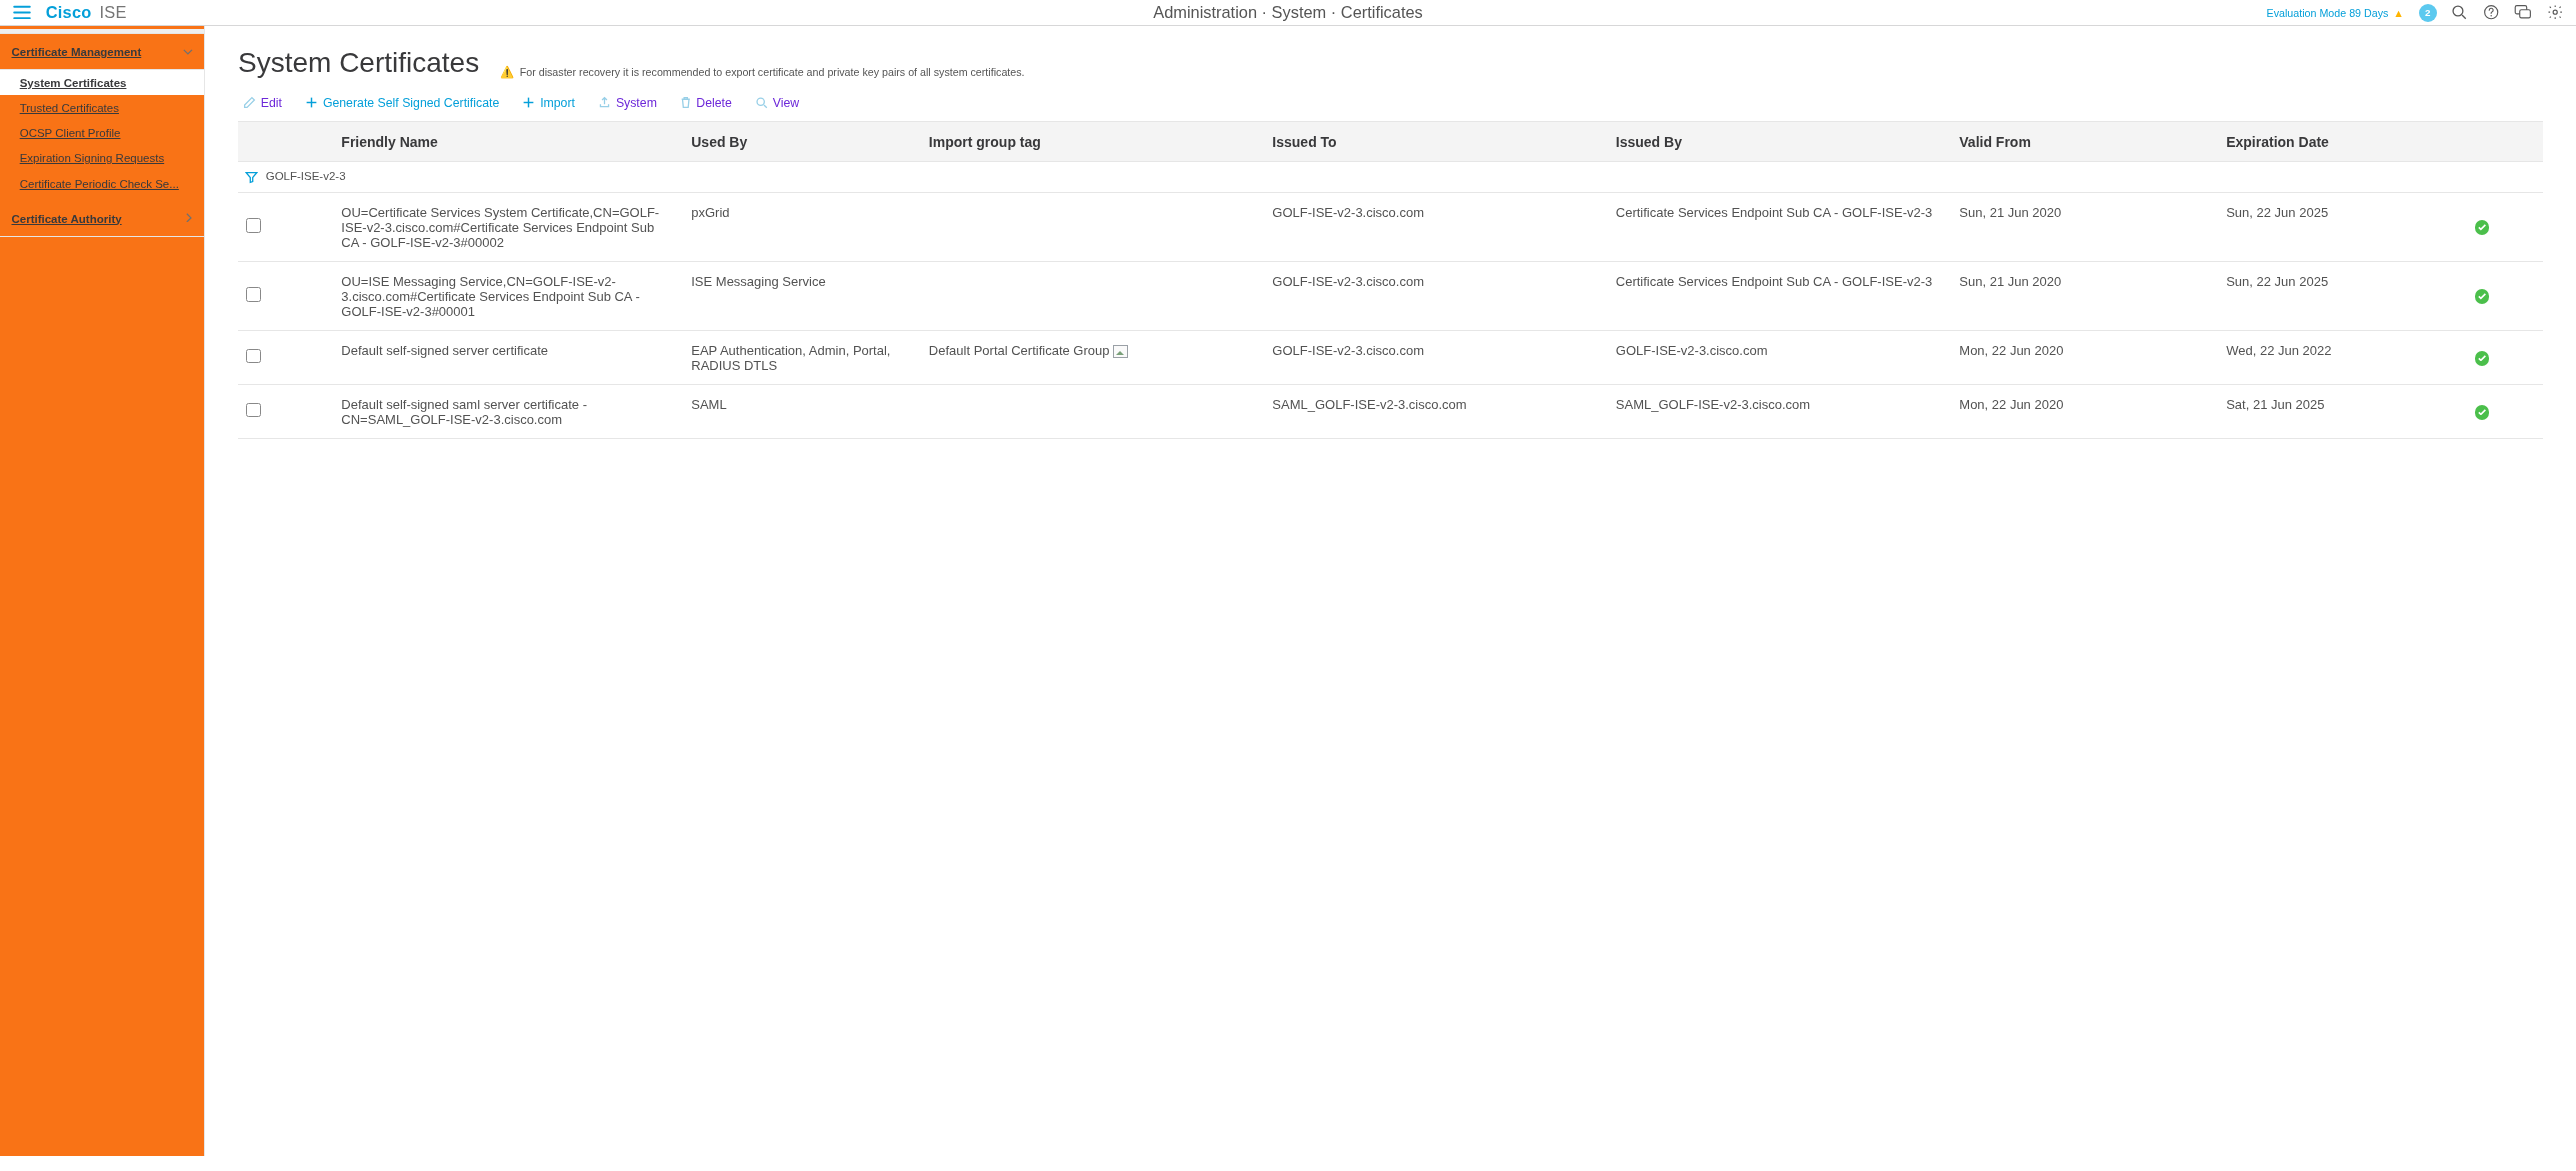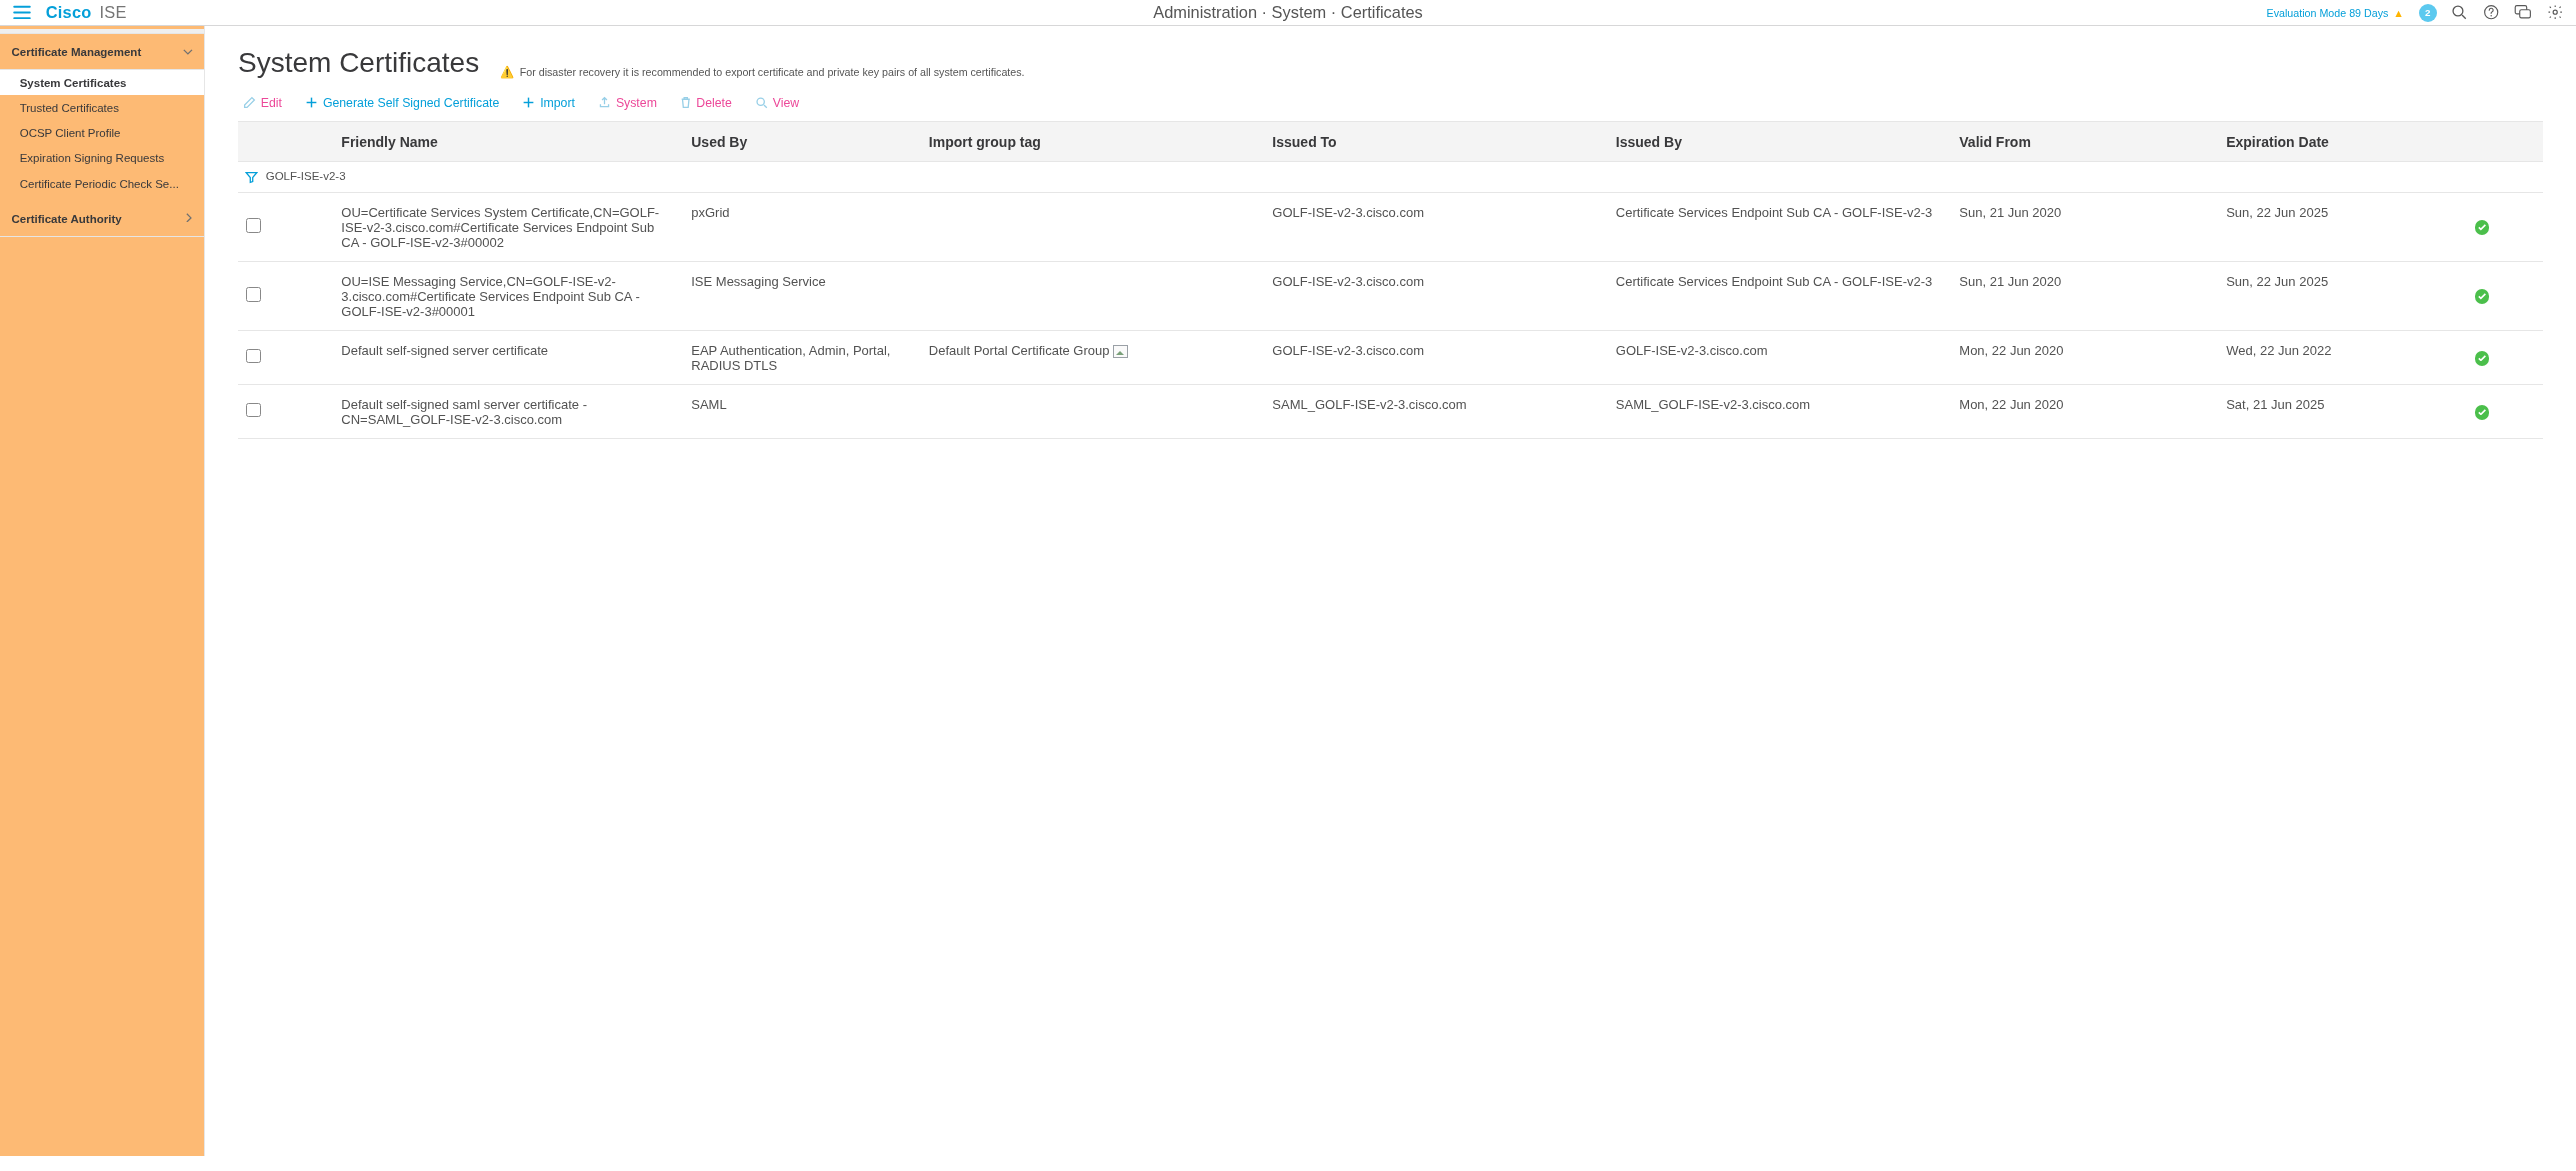--- a/index.html
+++ b/index.html
@@ -48,24 +48,25 @@
     background:#5cc9ef; color:#fff; border-radius:50%;
     width:18px; height:18px; display:flex; align-items:center; justify-content:center;
     font-size:9.8px; font-weight:600;
   }
   .top-icon svg { display:block; stroke:#575757; }
 
   
   .main-wrap { display:flex; }
   .sidebar {
     width: 205px; min-width:205px;
-    background:#fdba74;
+    background:#f97316;
     border-right:0.8px solid #e6e6e6;
     min-height: calc(100vh - 41px);
     padding-top:3.3px;
+    text-decoration:underline;
   }
   .side-sep { height:4.9px; background:#efefef; border-bottom:0.8px solid #e6e6e6;}
   .side-group-head {
     padding: 11.5px 11.5px;
     font-weight:600;
     color:#39393b;
     border-bottom:0.8px solid #e6e6e6;
     display:flex; align-items:center; justify-content:space-between;
     cursor:pointer;
   }
@@ -88,21 +89,21 @@
   .page-h-row { display:flex; align-items:flex-end; gap:21.3px; margin-bottom:4.9px;}
   .page-h1 { font-size:28px; font-weight:400; color:#39393b; margin:0;}
   .page-hint { color:#555; font-size:10.7px; display:flex; align-items:center; gap:4.9px;}
   .warn-emoji { font-size:11.5px; }
 
   .toolbar { display:flex; gap:23px; padding:11.5px 0 11.5px 4.9px; align-items:center;}
   .tool-btn {
     display:flex; align-items:center; gap:4.9px;
     color:#049fd9; font-size:12.3px; cursor:pointer;
   }
-  .tool-btn.disabled { color:#ec4899; cursor:default;}
+  .tool-btn.disabled { color:#6d28d9; cursor:default;}
   .tool-btn svg { display:block; }
 
   
   .tbl { width:100%; border-collapse:collapse; }
   .tbl thead th {
     background:#f4f4f4;
     text-align:left;
     padding:11.5px 8.2px;
     font-weight:600;
     color:#39393b;

